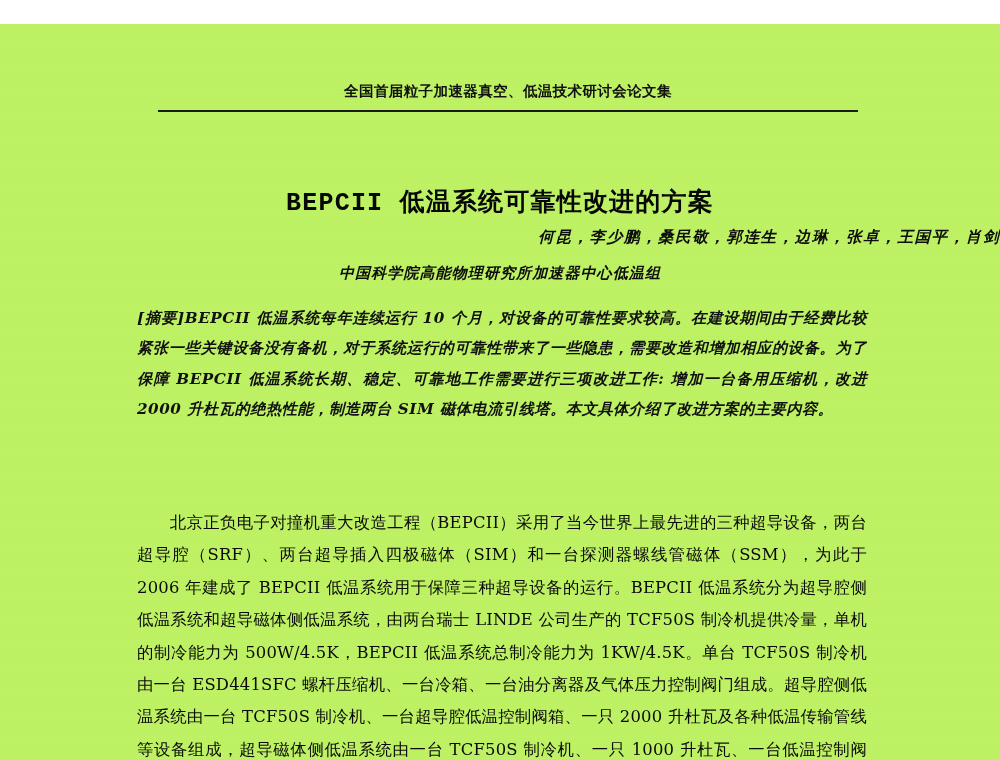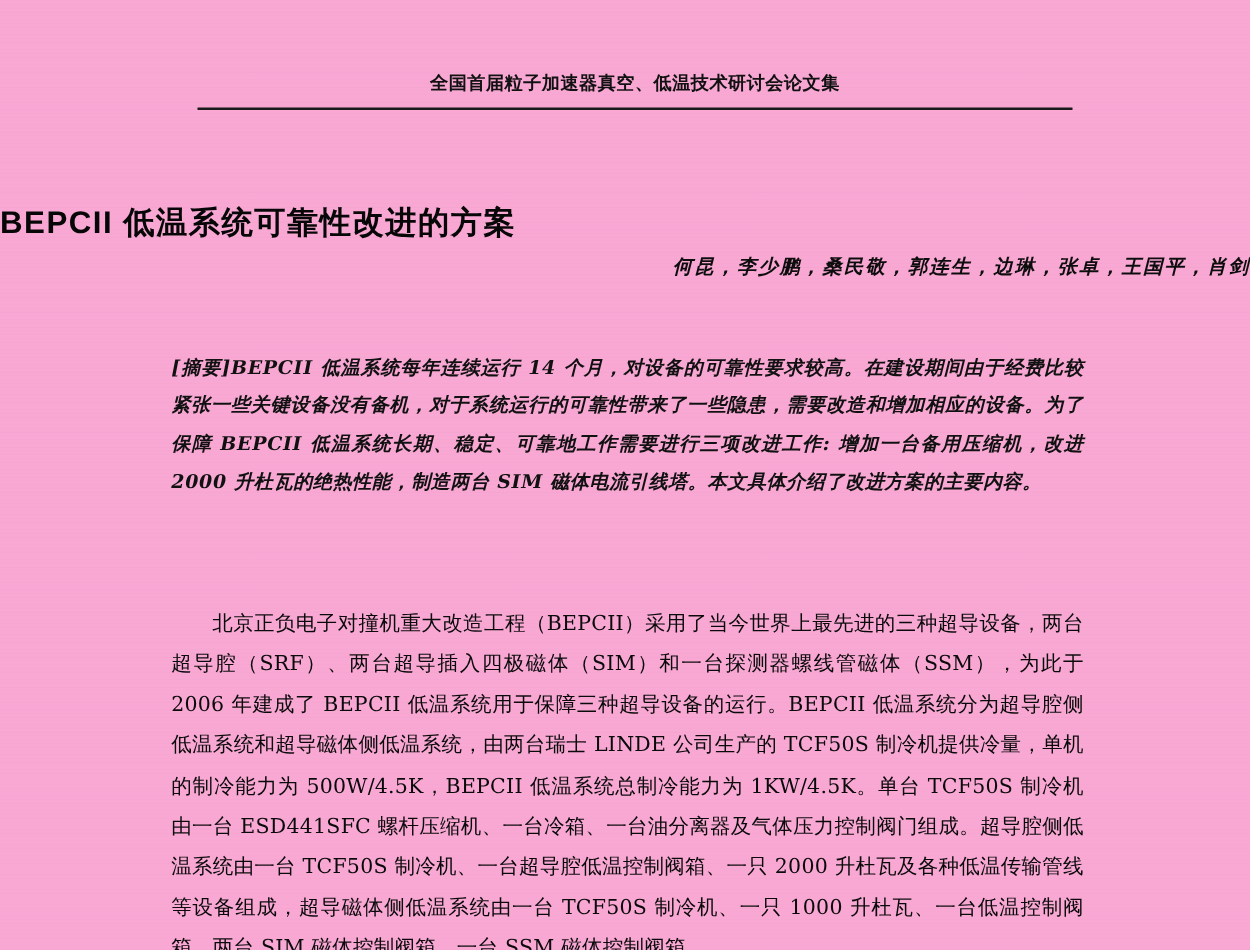--- a/index.html
+++ b/index.html
@@ -15,21 +15,22 @@
     font-family: "DejaVu Serif", "Liberation Serif", serif;
     color: #000000;
     position: relative;
     -webkit-font-smoothing: none;
   }
 
   
   #page-sheet {
     position: absolute;
     inset: 0;
-    background: #f9a8d4;
+    background: #bef264;
+    margin-top: 24px;
   }
 
   
   .running-header {
     position: absolute;
     left: 158px;
     top: 57px;
     width: 700px;
     text-align: center;
     font-family: "DejaVu Sans", "Liberation Sans", sans-serif;
@@ -48,22 +49,22 @@
     height: 2.2px;
     background: #1a1a1a;
   }
 
   
   .doc-title {
     position: absolute;
     left: 0;
     right: 0;
     top: 144px;
-    text-align: left;
-    font-family: Liberation Sans, sans-serif;
+    text-align: center;
+    font-family: Liberation Mono, monospace;
     font-weight: bold;
     font-size: 25px;
     letter-spacing: 1.2px;
     color: #070707;
     white-space: nowrap;
   }
   .doc-authors {
     position: absolute;
     left: 0;
     right: 0;
@@ -155,20 +156,21 @@
 <div id="page-sheet">
 
   <div class="running-header">全国首届粒子加速器真空、低温技术研讨会论文集</div>
 
   <div class="header-rule"></div>
 
   <h1 class="doc-title">BEPCII 低温系统可靠性改进的方案</h1>
 
   <div class="doc-authors">何昆，李少鹏，桑民敬，郭连生，边琳，张卓，王国平，肖剑</div>
 
+  <div class="doc-affiliation">中国科学院高能物理研究所加速器中心低温组</div>
 
-  <div class="abstract-block">[摘要]BEPCII 低温系统每年连续运行 14 个月，对设备的可靠性要求较高。在建设期间由于经费比较紧张一些关键设备没有备机，对于系统运行的可靠性带来了一些隐患，需要改造和增加相应的设备。为了保障 BEPCII 低温系统长期、稳定、可靠地工作需要进行三项改进工作: 增加一台备用压缩机，改进 2000 升杜瓦的绝热性能，制造两台 SIM 磁体电流引线塔。本文具体介绍了改进方案的主要内容。</div>
+  <div class="abstract-block">[摘要]BEPCII 低温系统每年连续运行 10 个月，对设备的可靠性要求较高。在建设期间由于经费比较紧张一些关键设备没有备机，对于系统运行的可靠性带来了一些隐患，需要改造和增加相应的设备。为了保障 BEPCII 低温系统长期、稳定、可靠地工作需要进行三项改进工作: 增加一台备用压缩机，改进 2000 升杜瓦的绝热性能，制造两台 SIM 磁体电流引线塔。本文具体介绍了改进方案的主要内容。</div>
 
 
   <div class="body-paragraph">北京正负电子对撞机重大改造工程（BEPCII）采用了当今世界上最先进的三种超导设备，两台超导腔（SRF）、两台超导插入四极磁体（SIM）和一台探测器螺线管磁体（SSM），为此于 2006 年建成了 BEPCII 低温系统用于保障三种超导设备的运行。BEPCII 低温系统分为超导腔侧低温系统和超导磁体侧低温系统，由两台瑞士 LINDE 公司生产的 TCF50S 制冷机提供冷量，单机的制冷能力为 500W/4.5K，BEPCII 低温系统总制冷能力为 1KW/4.5K。单台 TCF50S 制冷机由一台 ESD441SFC 螺杆压缩机、一台冷箱、一台油分离器及气体压力控制阀门组成。超导腔侧低温系统由一台 TCF50S 制冷机、一台超导腔低温控制阀箱、一只 2000 升杜瓦及各种低温传输管线等设备组成，超导磁体侧低温系统由一台 TCF50S 制冷机、一只 1000 升杜瓦、一台低温控制阀箱、两台 SIM 磁体控制阀箱、一台 SSM 磁体控制阀箱</div>
 
   <div id="scan-grain"></div>
 </div>
 
 </body></html>

